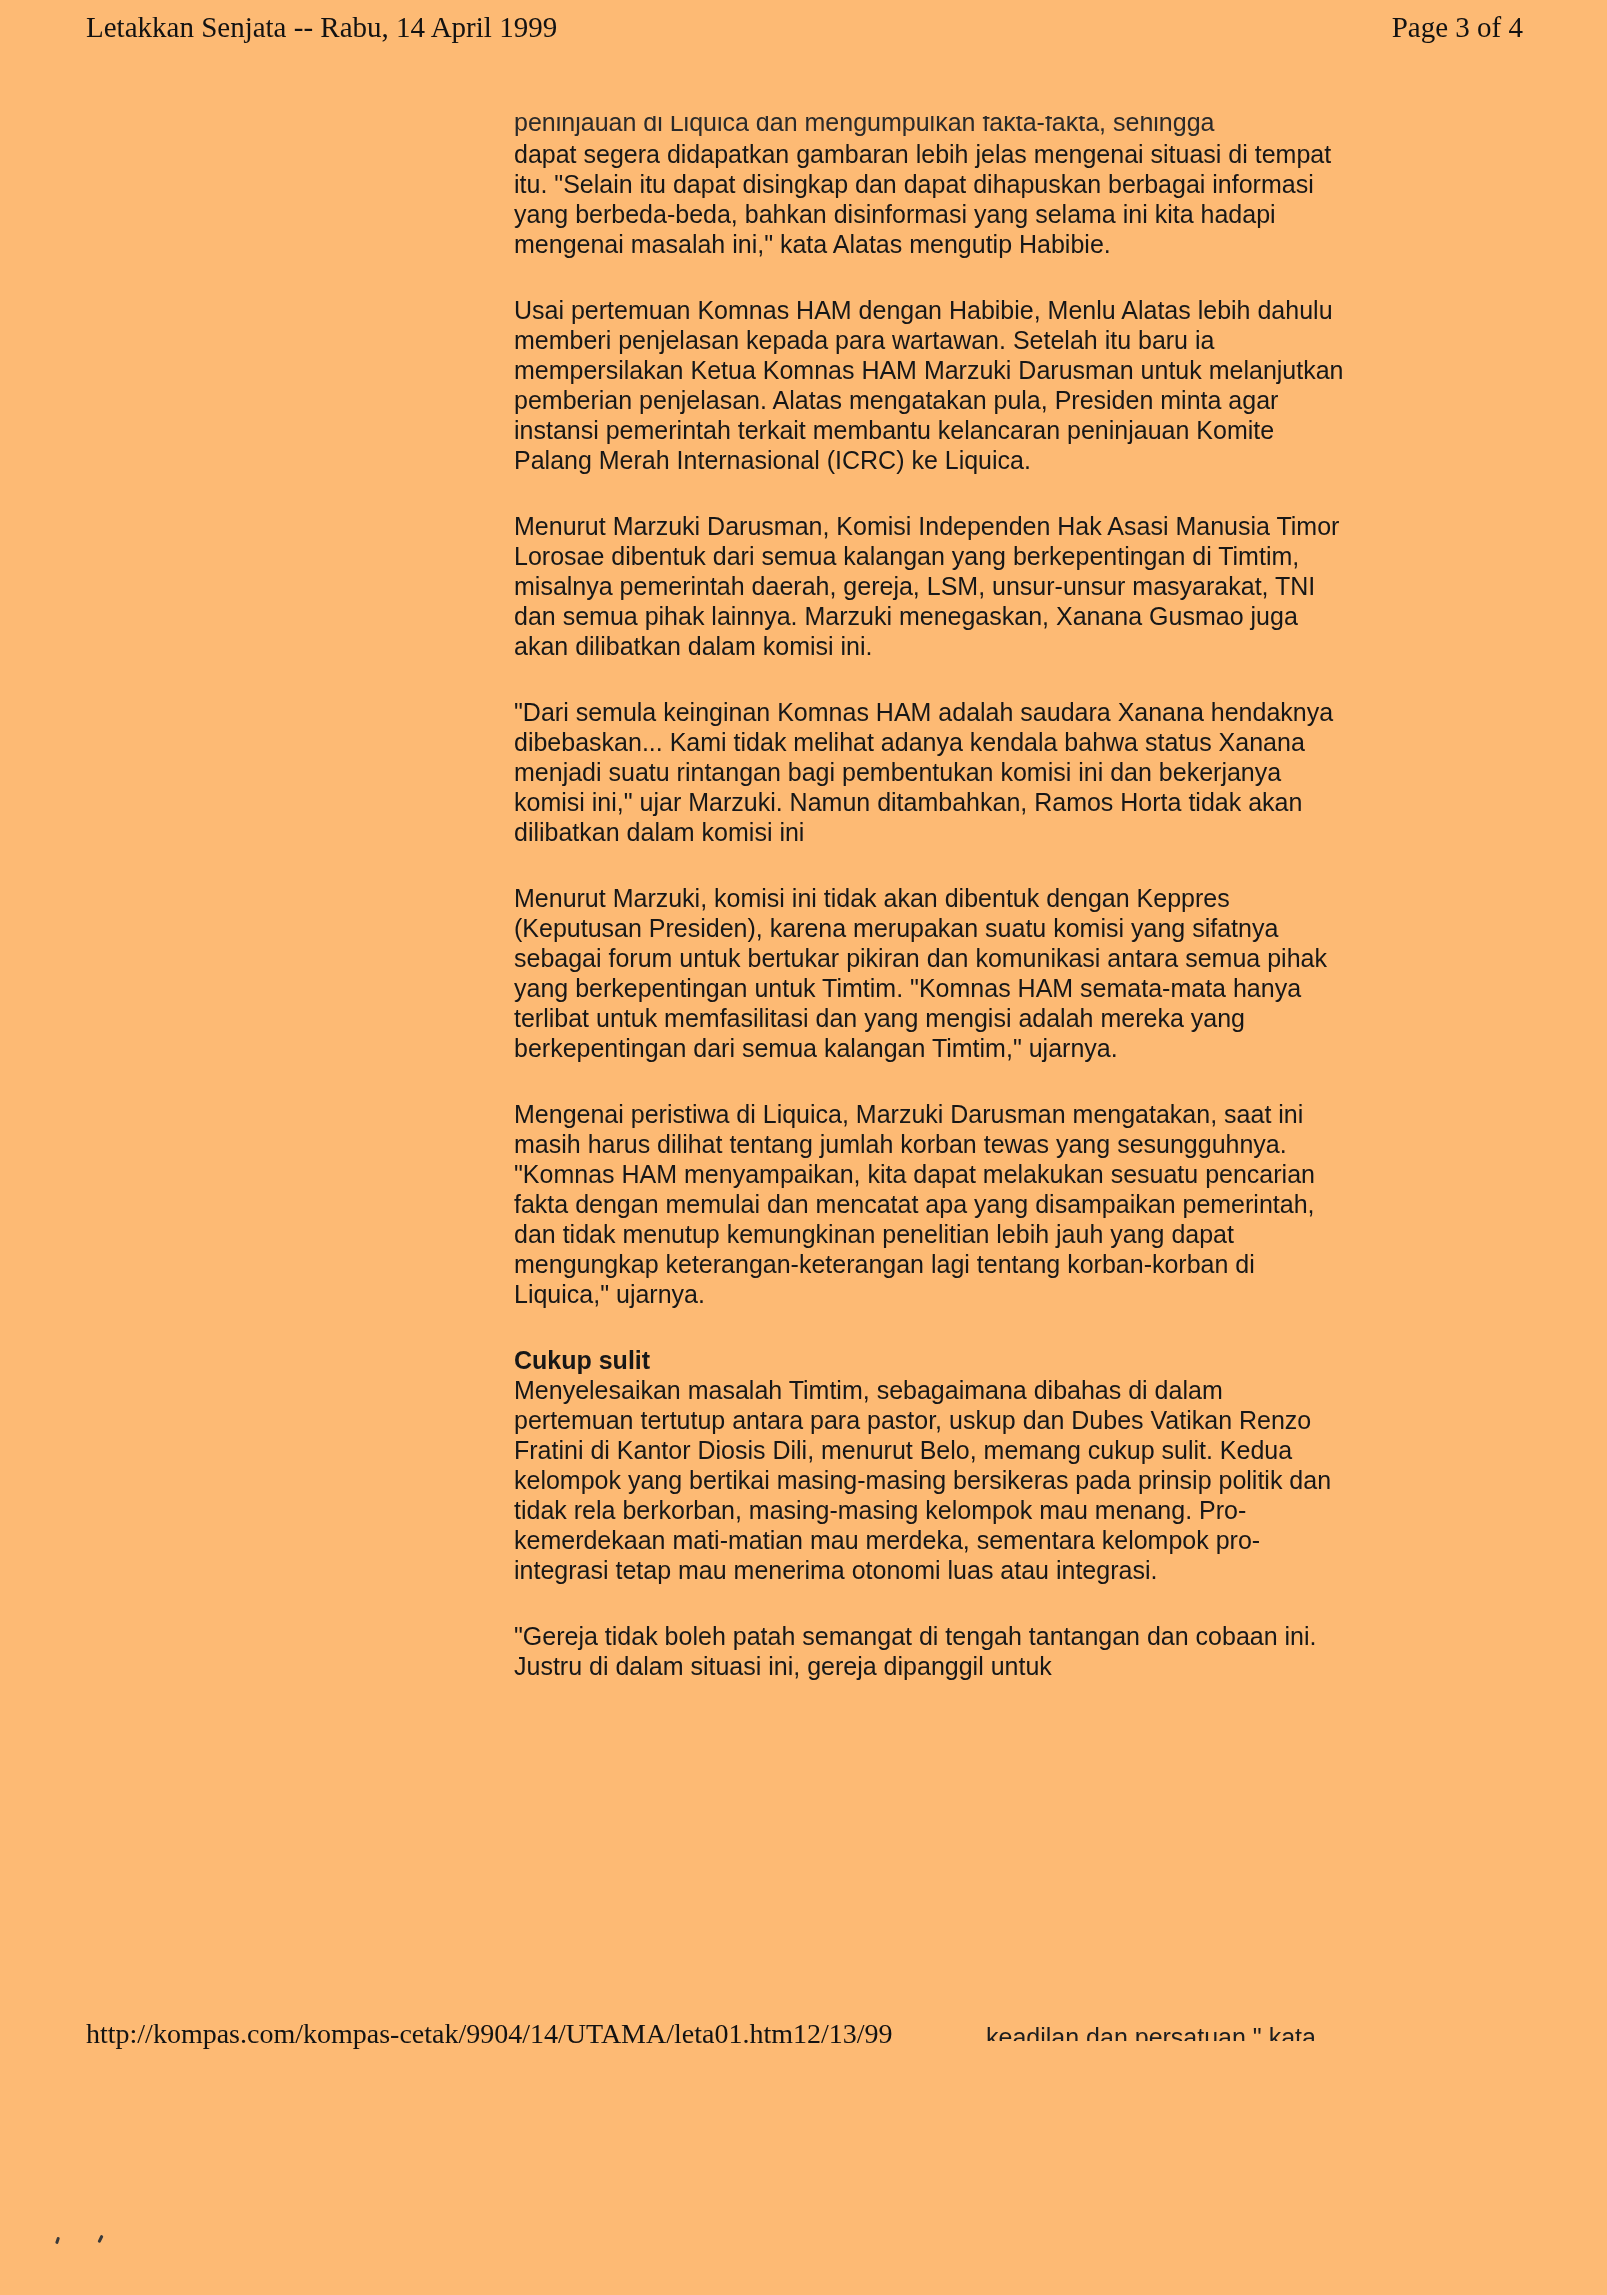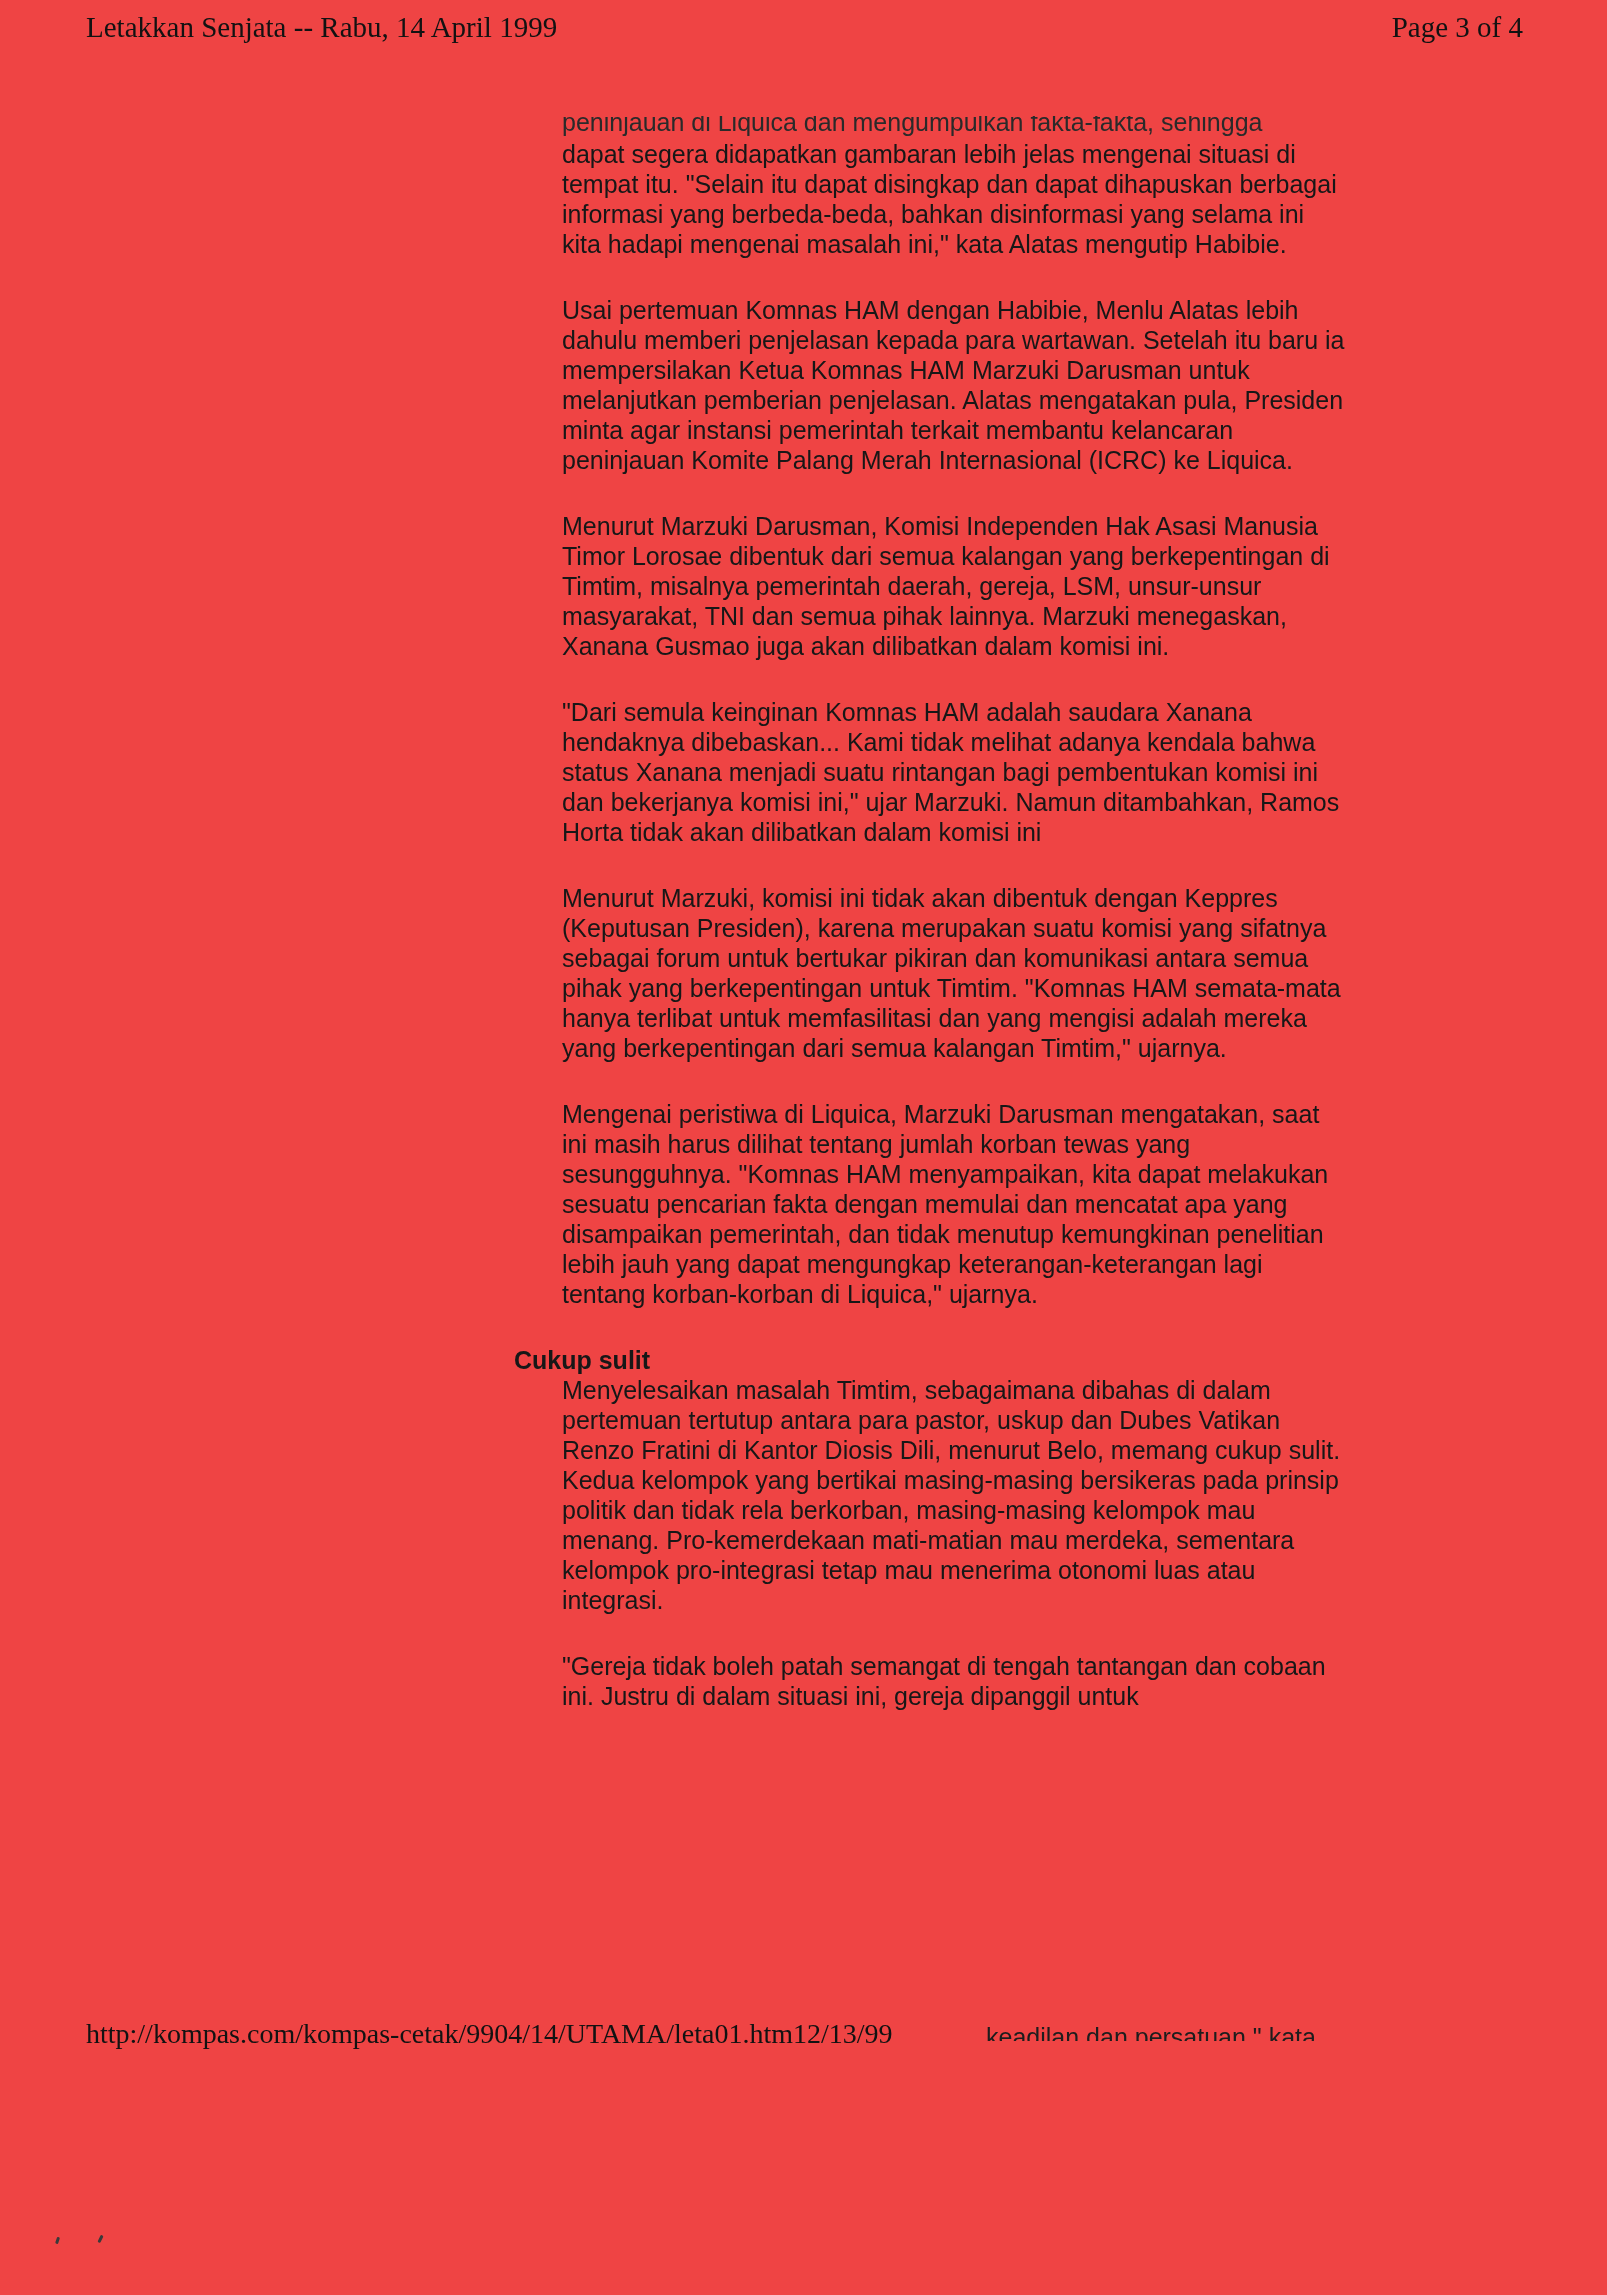--- a/index.html
+++ b/index.html
@@ -6,21 +6,21 @@
   html, body {
     width: 1608px;
     height: 2295px;
     background: #ffffff;
   }
   .page {
     position: relative;
     width: 1608px;
     height: 2295px;
     overflow: hidden;
-    background: #ef4444;
+    background: #fdba74;
     color: #161616;
     font-family: "Liberation Sans", sans-serif;
   }
   .print-header {
     position: absolute;
     top: 10.6px;
     left: 86px;
     right: 85px;
     display: flex;
     justify-content: space-between;
@@ -31,21 +31,21 @@
   }
   .article {
     position: absolute;
     top: 116px;
     left: 514px;
     width: 834px;
     font-size: 25px;
     line-height: 30px;
     color: #171717;
   }
-  .para { margin-bottom: 36px; margin-left: 48px; }
+  .para { margin-bottom: 36px; }
   .clip-top {
     height: 22.5px;
     overflow: hidden;
   }
   .clip-top > span {
     display: block;
     margin-top: -8.6px;
     color: #2a2a2a;
   }
   .subheading {

